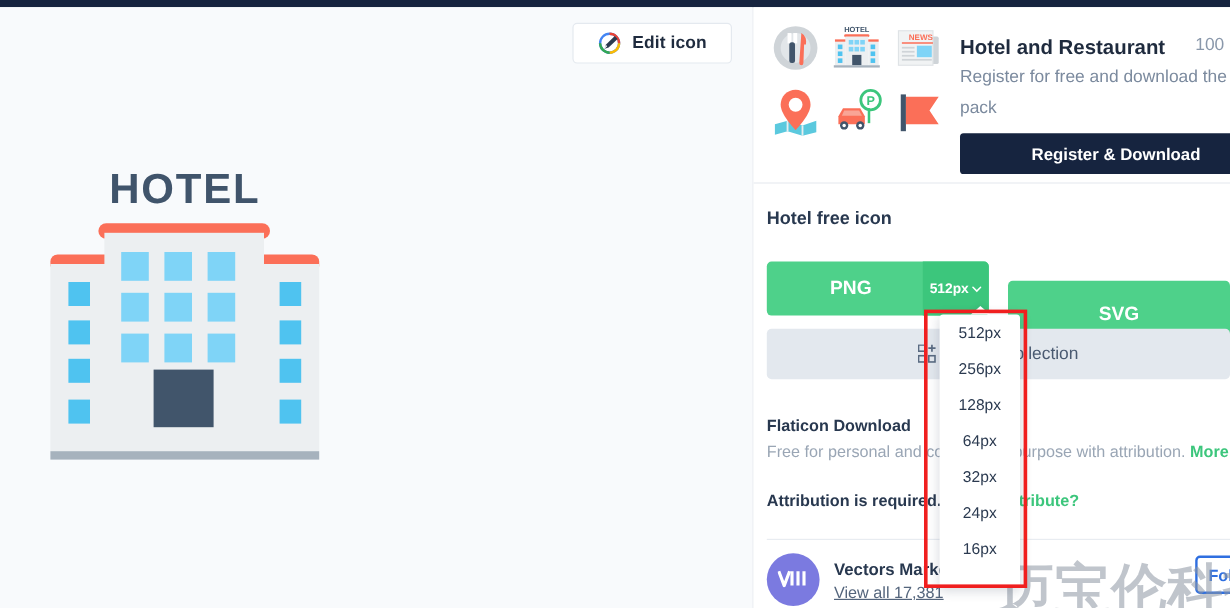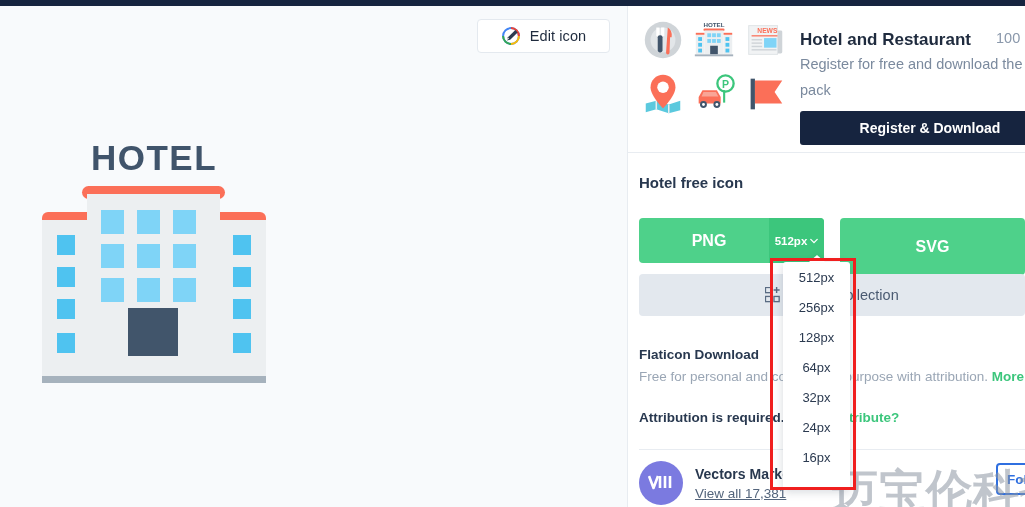--- a/index.html
+++ b/index.html
@@ -26,21 +26,21 @@
     position: absolute; top: 13px; left: 477px;
     width: 133px; height: 34px;
     background: #ffffff;
     border: 1px solid #e4e9ef;
     border-radius: 4px;
     display: flex; align-items: center; justify-content: center;
     gap: 9px;
     cursor: pointer;
   }
   .edit-btn .label {
-    font-size: 14.5px; font-weight: normal; color: #1f2b3e; letter-spacing: .1px;
+    font-size: 14.5px; font-weight: bold; color: #1f2b3e; letter-spacing: .1px;
   }
   .pencil-ring { width: 20px; height: 20px; display: block; }
 
   
   .hotel-wrap {
     position: absolute; left: 38px; top: 132px; width: 232px; height: 245px;
   }
   .hotel-word {
     position: absolute; left: 0; top: 0; width: 232px;
     text-align: center;
@@ -148,21 +148,21 @@
   }
   .size-select {
     position: absolute; right: 0; top: 0; width: 55px; height: 45px;
     background: #3cc67c; border-radius: 0 4px 4px 0;
     display: flex; align-items: center; justify-content: center; gap: 3px;
     cursor: pointer;
   }
   .size-select .txt { color: #fff; font-size: 11.5px; font-weight: bold; }
   .chev { width: 8px; height: 8px; }
   .svg-btn {
-    position: absolute; left: 201px; top: 0; width: 185px; height: 57px;
+    position: absolute; left: 201px; top: 16px; width: 185px; height: 57px;
     background: #4ed18a; border-radius: 4px;
     display: flex; align-items: center; justify-content: center;
     color: #fff; font-size: 16px; font-weight: bold; cursor: pointer;
   }
 
   
   .collection-btn {
     position: absolute; left: 11px; top: 268px; width: 386px; height: 42px;
     background: #e3e8ee; border-radius: 4px;
     display: flex; align-items: center; justify-content: center; gap: 10px;

